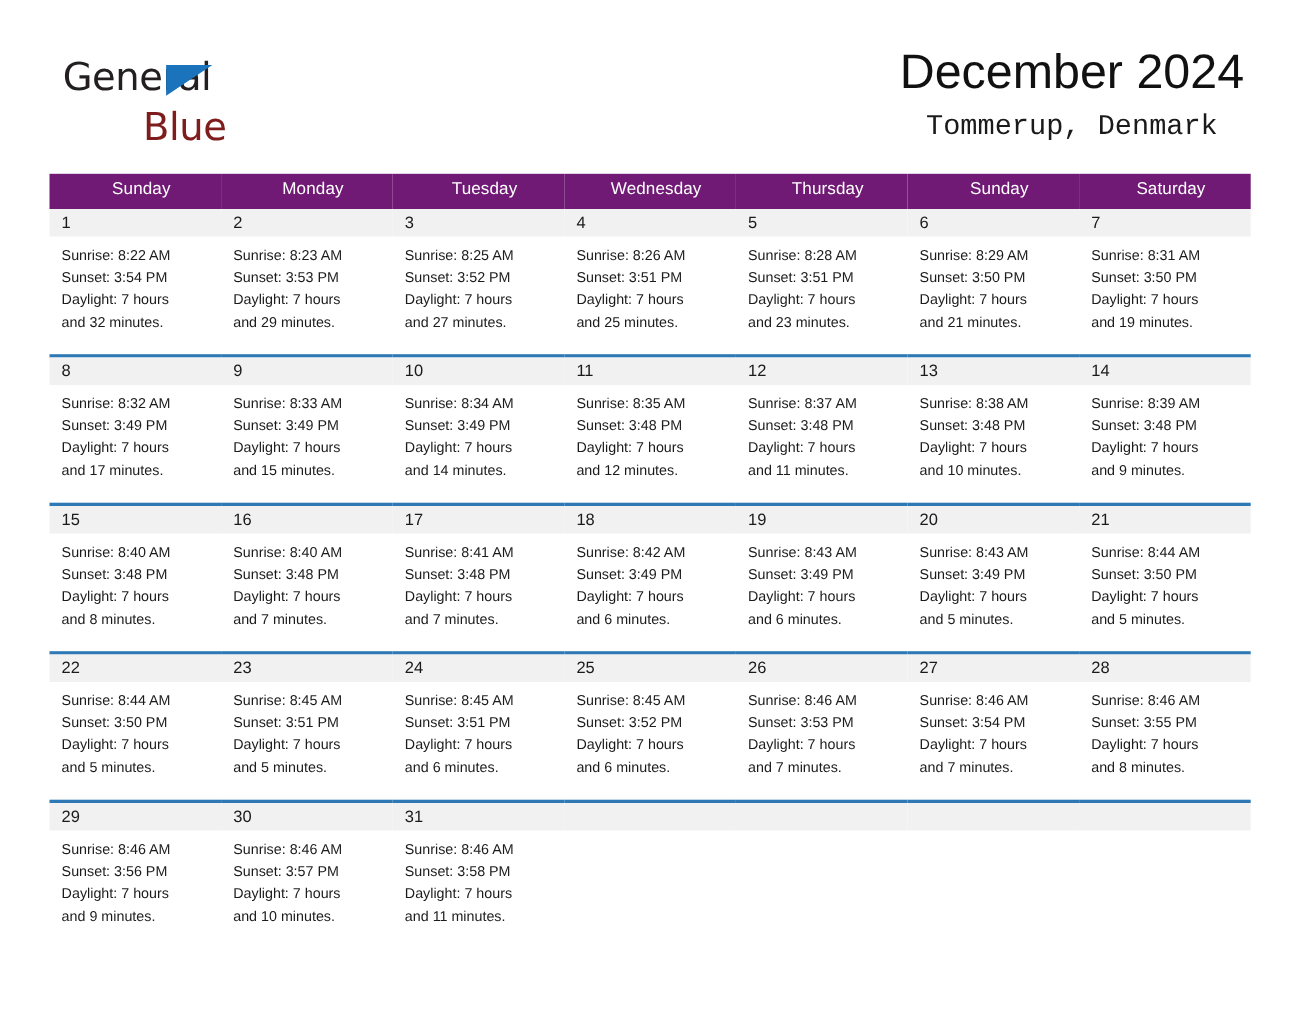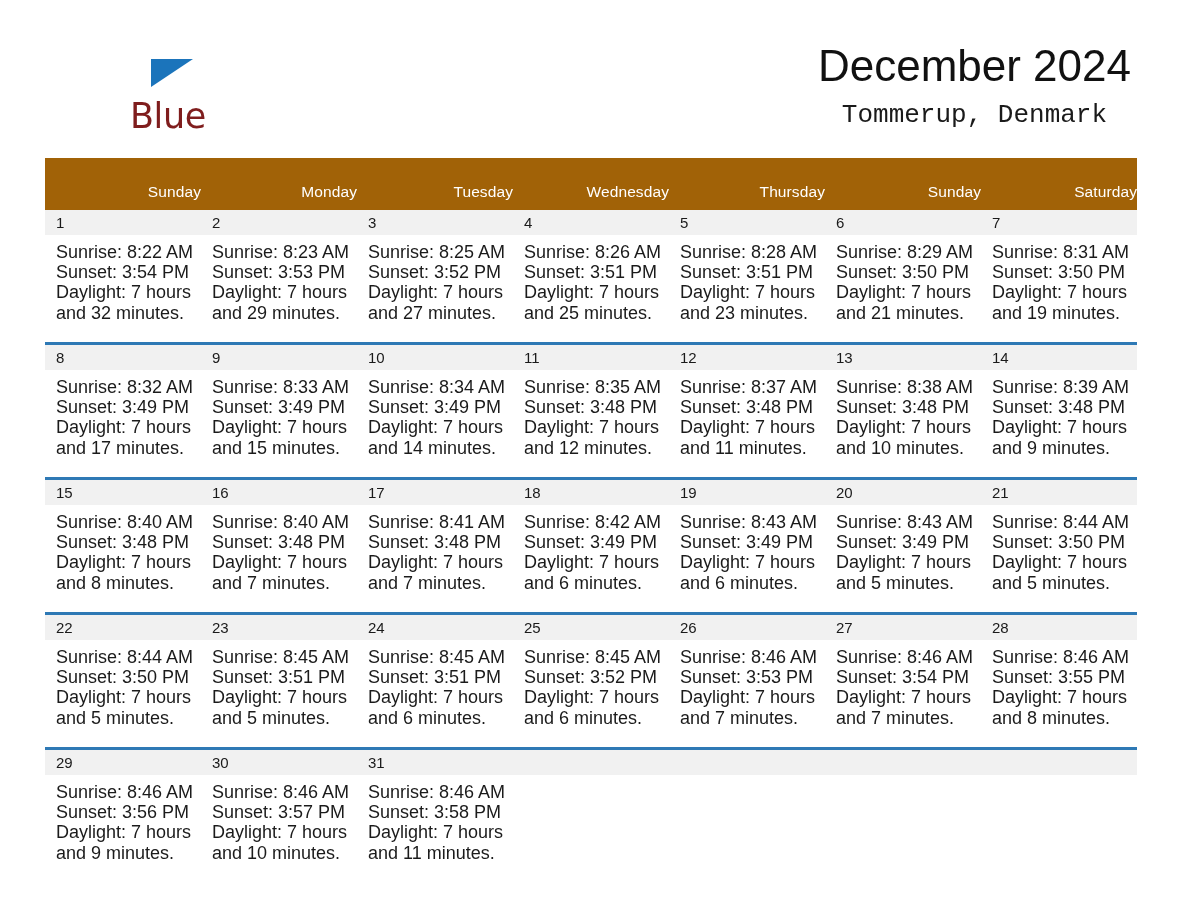--- a/index.html
+++ b/index.html
@@ -93,26 +93,26 @@
   .cal-wrap {
     padding: 0 51px 0 45px;
     margin-top: 42px;
   }
   table.cal {
     width: 1092px;
     border-collapse: collapse;
     table-layout: fixed;
   }
   table.cal thead th {
-    background: #a16207;
+    background: #701a75;
     color: #ffffff;
     font-size: 15.5px;
     font-weight: 400;
-    text-align: right;
-    padding: 25px 0 9px 11px;
+    text-align: center;
+    padding: 5px 0 9px 11px;
     height: 31px;
     letter-spacing: 0.1px;
     font-family: "Liberation Sans", sans-serif;
   }
   table.cal td {
     width: 156px;
     vertical-align: top;
     padding: 0;
     border-top: 3px solid #2e79b5;
   }
@@ -130,35 +130,36 @@
     font-size: 15px;
     line-height: 20px;
     color: #1a1a1a;
     font-family: "Liberation Sans", sans-serif;
   }
   .daynum-band.empty {
     color: transparent;
   }
   .cell-body {
     padding: 7px 6px 0 11px;
-    font-size: 18px;
+    font-size: 13px;
     line-height: 20.2px;
     color: #1b1b1b;
     white-space: pre-line;
     font-family: "Liberation Sans", sans-serif;
   }
 </style>
 </head>
 <body>
 
 <div class="page">
 
   <div class="masthead">
 
     <div class="logo">
+      <span class="logo-general">General</span>
       <span class="logo-tri"></span>
       <span class="logo-blue">Blue</span>
     </div>
 
     <div class="title-block">
       <h1 class="cal-title">December 2024</h1>
       <div class="cal-subtitle">Tommerup, Denmark</div>
     </div>
 
   </div>

